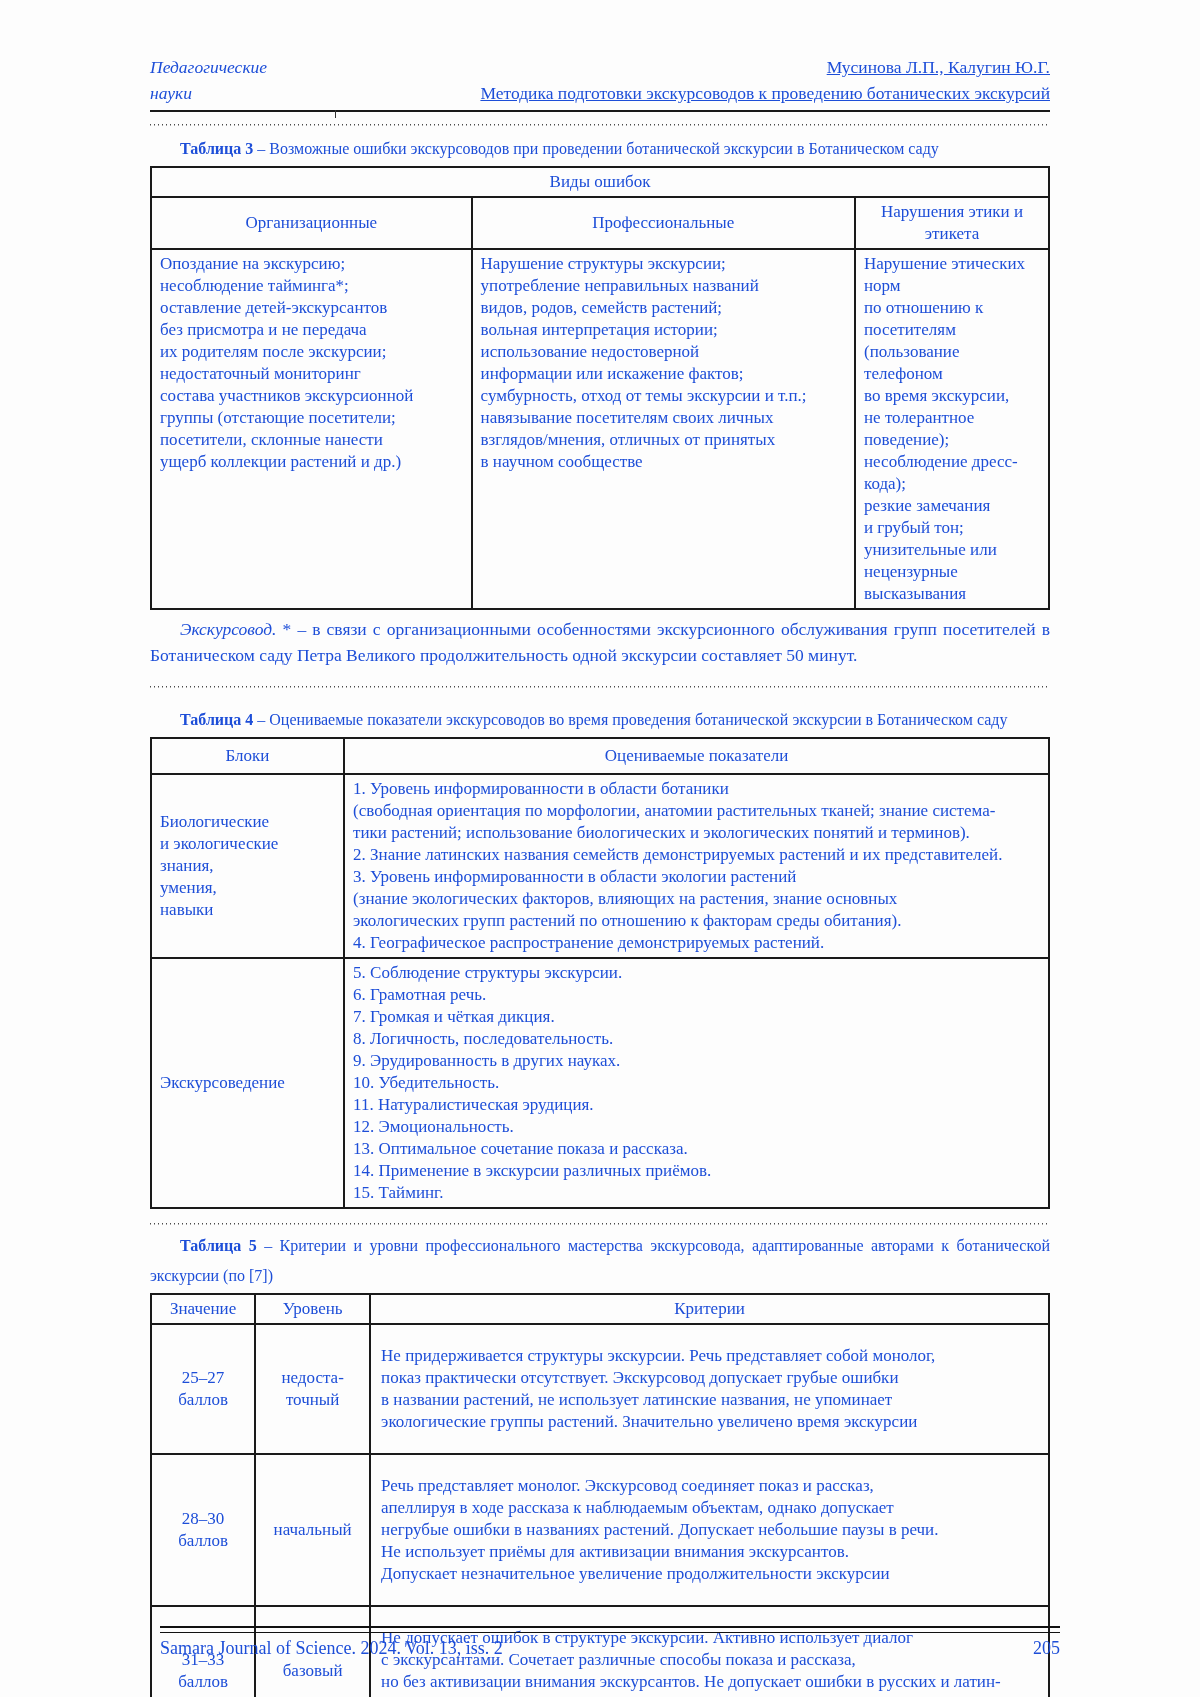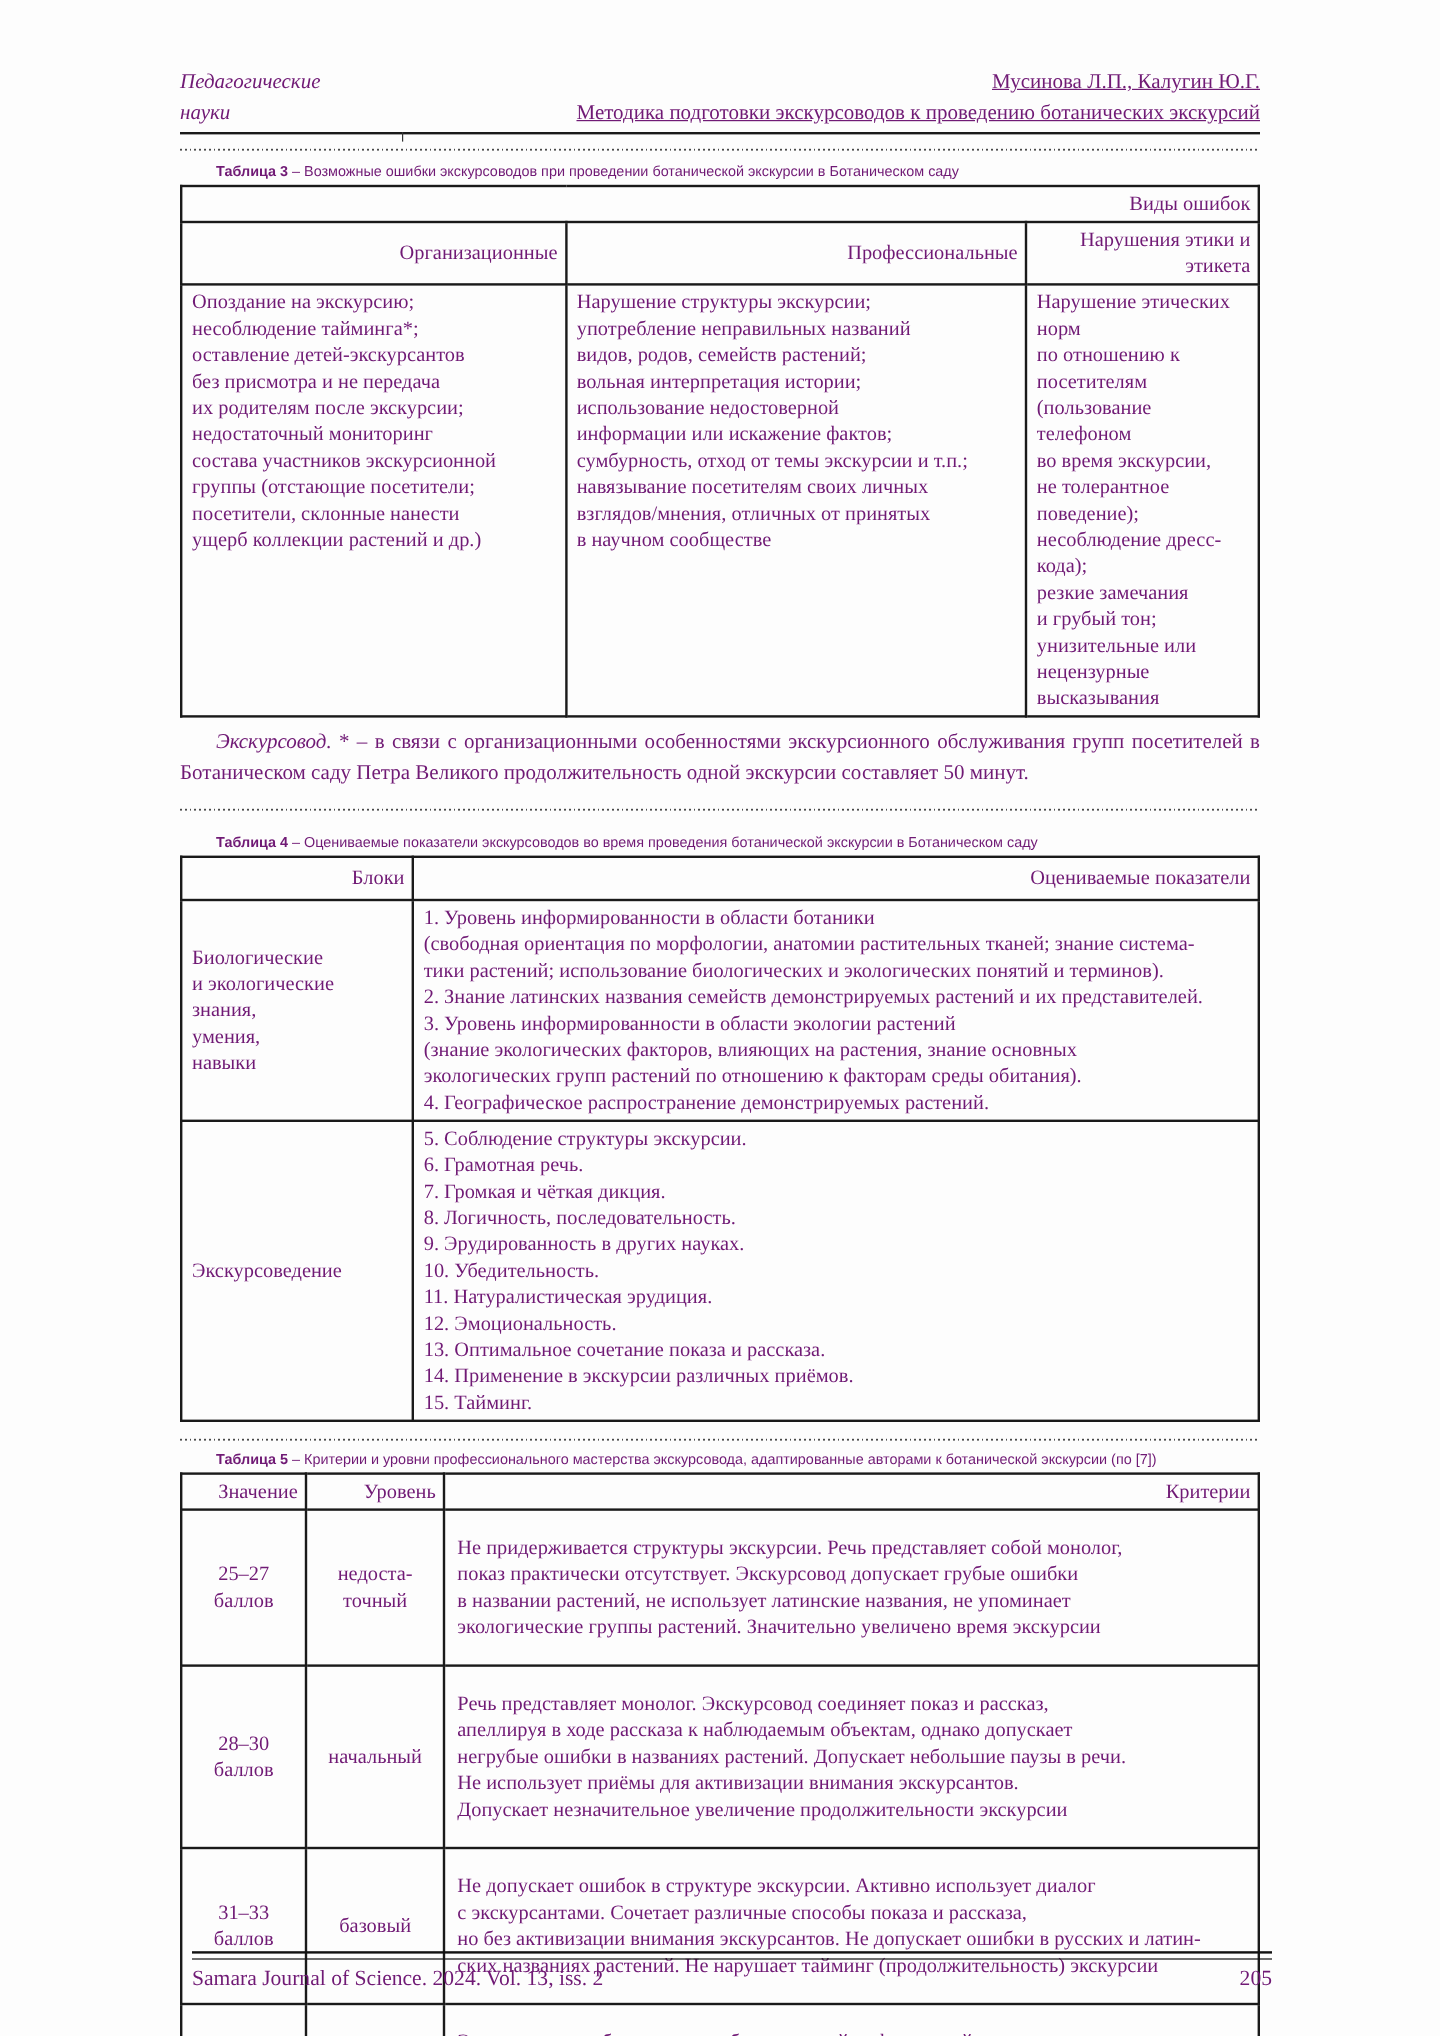--- a/index.html
+++ b/index.html
@@ -3,21 +3,21 @@
 <meta charset="utf-8">
 <style>
   html,body{margin:0;padding:0;background:#888;}
   .page{
     position:relative;
     width:1200px;height:1697px;
     background:#fdfdfd;
     margin:0 auto;
     overflow:hidden;
     font-family:"Liberation Serif","DejaVu Serif",serif;
-    color:#701a75;
+    color:#1d4ed8;
   }
   .content{position:relative;margin:0 150px;width:900px;}
 
   
   .runhead{padding-top:54px;border-bottom:2px solid #1a1a1a;padding-bottom:4px;position:relative;}
   .runhead .row{display:flex;justify-content:space-between;line-height:26px;font-size:17.5px;}
   .runhead .left{font-style:italic;}
   .runhead .right{text-align:right;text-decoration:underline;}
   .runhead-tick{position:absolute;left:185px;bottom:-8px;width:1px;height:8px;background:#333;}
 
@@ -26,31 +26,31 @@
     height:2px;
     background-image:repeating-linear-gradient(90deg,#4a4a4a 0 1.5px,transparent 1.5px 4px);
     background-size:100% 1.5px;background-repeat:no-repeat;background-position:center;
   }
   .dot-a{margin-top:12px;}
   .dot-b{margin-top:18px;}
   .dot-c{margin-top:14px;}
 
   
   .caption{
-    font-family:Liberation Sans, sans-serif;
-    font-size:12px;line-height:18px;
+    font-family:Liberation Serif, serif;
+    font-size:16px;line-height:30px;
     text-align:justify;text-indent:30px;
     margin:8px 0 2px 0;
   }
   .caption b{font-weight:bold;}
 
   
   table{border-collapse:collapse;width:100%;font-size:17px;line-height:22px;}
   table, th, td{border:2px solid #1a1a1a;}
-  th{font-weight:normal;text-align:right;padding:3px 6px;}
+  th{font-weight:normal;text-align:center;padding:3px 6px;}
   td{vertical-align:top;padding:3px 8px;}
   .pre{white-space:pre-line;}
 
   
   .t3 col.c1{width:35.7%;} .t3 col.c2{width:42.7%;} .t3 col.c3{width:21.6%;}
 
   
   .note{font-size:17.5px;line-height:26px;text-align:justify;text-indent:30px;margin-top:6px;}
   .note i{font-style:italic;}
 

